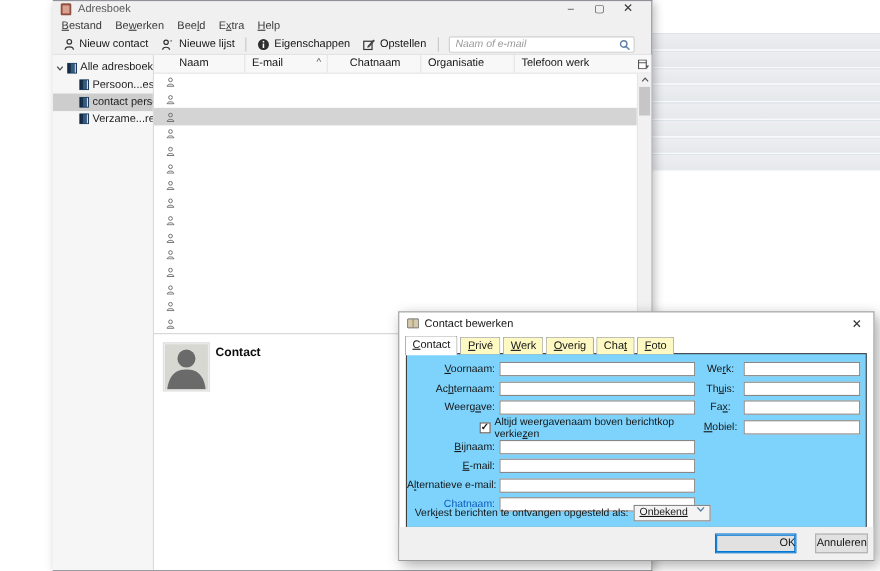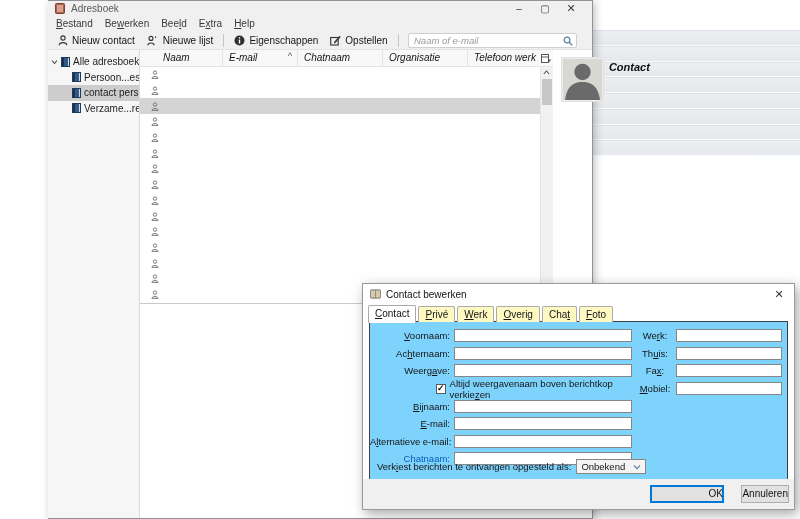--- a/index.html
+++ b/index.html
@@ -49,27 +49,27 @@
   .content { position:absolute; top:49px; left:0; right:0; bottom:0; display:flex; background:#fff; }
 
   
   .sidebar { width:92px; background:#f6f6f6; border-right:1px solid #dadada; padding-top:4px; overflow:hidden; }
   .side-item { height:15.5px; display:flex; align-items:center; gap:3px; padding-left:3px; white-space:nowrap; color:#1d1d1d; }
   .side-item.level1 { padding-left:24px; }
   .side-item.selected { background:#cdcdcd; }
   .tw { display:inline-flex; align-items:center; }
 
   
-  .main { flex:1; display:flex; flex-direction:row; min-width:0;font-style:italic; }
+  .main { flex:1; display:flex; flex-direction:column; min-width:0; }
   .list-wrap { height:254px; position:relative; border-bottom:1px solid #c9c9c9; background:#fff; }
   .list-header { height:17px; display:flex; background:#f8f8f8; border-bottom:1px solid #e4e4e4; color:#151515; position:relative; padding-right:13px; }
   .col { padding:2px 4px 0 6px; border-right:1px solid #e4e4e4; position:relative; overflow:hidden; white-space:nowrap; }
   .col:nth-child(1){ width:83px; padding-left:23px; }
   .col:nth-child(2){ width:75px; }
-  .col:nth-child(3){ width:85px; }
+  .col:nth-child(3){ width:85px;text-align:center; }
   .col:nth-child(4){ width:85px; }
   .col:nth-child(5){ flex:1; border-right:none; }
   .sort-caret { position:absolute; right:5px; top:1px; font-size:9px; color:#555; }
   .col-picker { position:absolute; right:1px; top:2px; width:12px; height:12px; display:flex; align-items:center; justify-content:center; }
   .rows { position:absolute; left:0; right:13px; top:17px; bottom:0; overflow:hidden; }
   .row { height:15.7px; display:flex; align-items:center; padding-left:11px; }
   .row.selected { background:#d4d4d4; }
   .scrollbar { position:absolute; right:0; top:17px; bottom:0; width:13px; background:#f1f1f1; border-left:1px solid #e6e6e6; }
   .sb-up { height:11px; display:flex; align-items:center; justify-content:center; }
   .sb-thumb { position:absolute; left:1px; top:12px; width:10px; height:26px; background:#c6c6c6; }
@@ -99,21 +99,21 @@
   .f-label { width:84px; text-align:right; padding-right:4px; white-space:nowrap; }
   .f-label.link { color:#0b5bbb; }
   .fr-label { width:38px; text-align:center; padding-right:4px; white-space:nowrap; }
   .f-row input { height:13px; border:1px solid #878787; font-family:"Liberation Sans",sans-serif; font-size:9.5px; padding:0 2px; background:#fff; }
   .form-left  .f-row input { width:178px; }
   .form-right .f-row input { width:106px; }
   .chk-row { padding-left:66px; gap:4px; }
   .checkbox { width:10px; height:10px; border:1px solid #5a5a5a; background:#fff; display:inline-flex; align-items:center; justify-content:center;
               font-size:9px; line-height:9px; color:#111; font-weight:bold; }
   .prefers-row { position:absolute; left:7px; bottom:5px; display:flex; align-items:center; gap:5px; white-space:nowrap; }
-  .select { border:1px solid #878787; background:#f4f4f4; height:15px; display:flex; align-items:center; gap:8px; padding:0 4px; }
+  .select { border:1px solid #878787; background:#f4f4f4; height:15px; display:flex; align-items:flex-start; gap:8px; padding:0 4px;text-decoration:underline; }
   .dlg-footer { position:absolute; left:0; right:0; bottom:0; height:30px; background:#f0f0f0; }
   .btn { position:absolute; top:6px; height:18px; background:#e1e1e1; border:1px solid #adadad; text-align:right; line-height:16px; font-size:10px; }
   .btn-ok { right:70px; width:74px; border-color:#0078d7; box-shadow:0 0 0 1px #0078d7 inset; }
   .btn-cancel { right:5px; width:48px; }
 </style>
 </head>
 <body>
 
 <div class="bg-rows">
     <div class="bg-row"></div>

